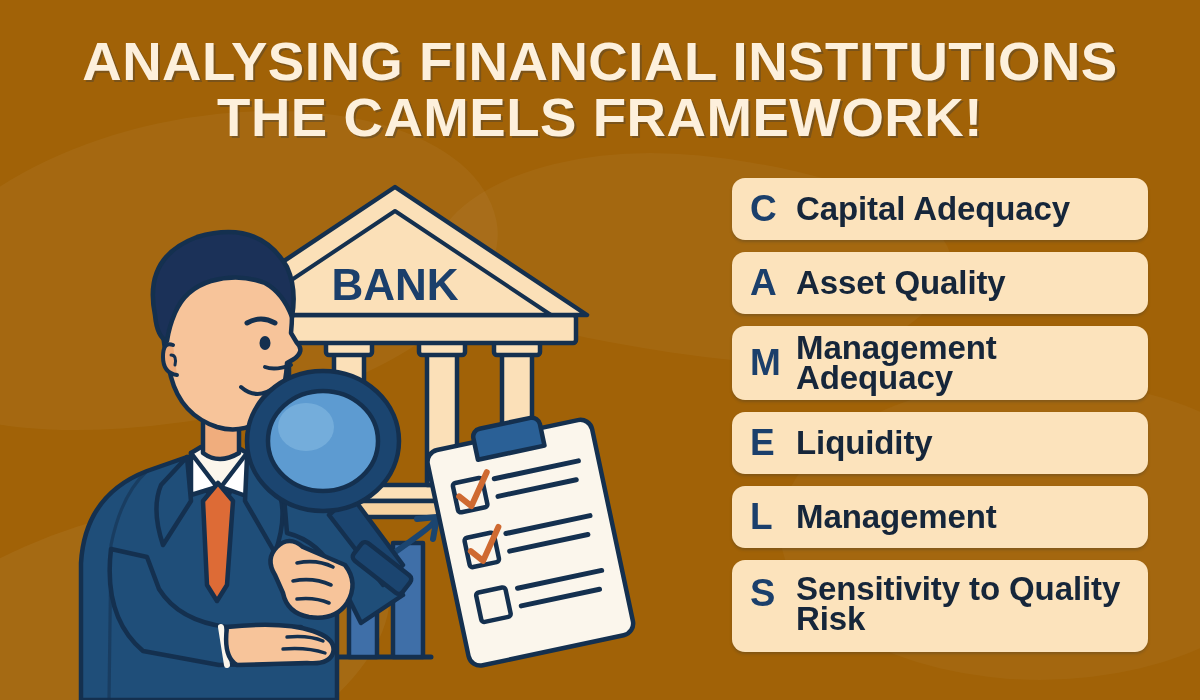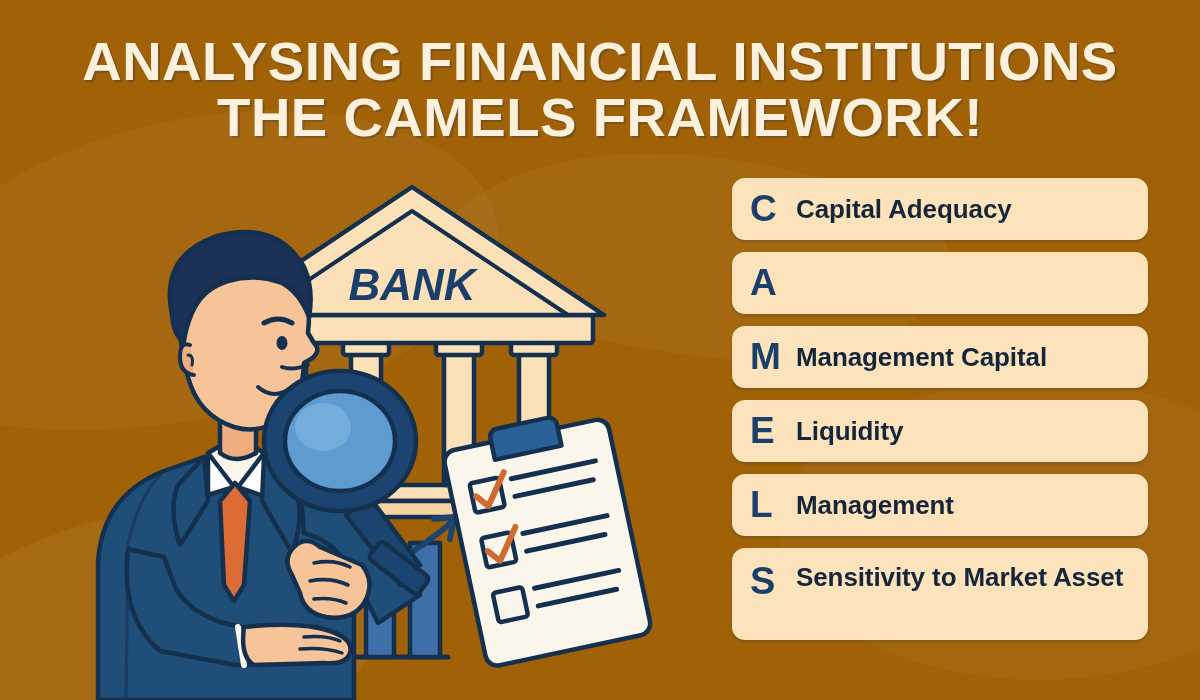--- a/index.html
+++ b/index.html
@@ -69,24 +69,23 @@
     letter-spacing: 0.5px;
     text-transform: uppercase;
     transform: scaleX(1.03);
     text-shadow: 2px 2px 0 rgba(20,45,75,0.28);
     white-space: nowrap;
   }
 
   
   #illustration {
     position: absolute;
-    left: 68px; top: 165px;
+    left: 51px; top: 165px;
     width: 680px; height: 535px;
     z-index: 5;
-    font-style: italic;
   }
   #illustration svg { display: block; width: 100%; height: 100%; }
 
   
   #camels-list {
     position: absolute;
     left: 732px; top: 178px;
     width: 416px;
     z-index: 9;
     display: flex;
@@ -109,21 +108,21 @@
     font-size: 37px;
     line-height: 40px;
     width: 46px;
     flex: 0 0 46px;
     text-align: left;
   }
   .camels-card.tall .camels-letter { font-size: 38px; line-height: 38px; }
   .camels-label {
     color: #16263a;
     font-weight: bold;
-    font-size: 26px;
+    font-size: 33px;
     line-height: 30px;
     letter-spacing: -0.1px;
   }
 </style>
 </head>
 <body>
 
 <div id="infographic">
 
   <div class="bg-swoosh bg-swoosh-1"></div>
@@ -279,37 +278,38 @@
 
   <div id="camels-list">
 
     <div class="camels-card">
       <span class="camels-letter">C</span>
       <span class="camels-label">Capital Adequacy</span>
     </div>
 
     <div class="camels-card">
       <span class="camels-letter">A</span>
+      <span class="camels-label">Asset Quality</span>
     </div>
 
     <div class="camels-card">
       <span class="camels-letter">M</span>
-      <span class="camels-label">Management Capital</span>
+      <span class="camels-label">Management Adequacy</span>
     </div>
 
     <div class="camels-card">
       <span class="camels-letter">E</span>
       <span class="camels-label">Liquidity</span>
     </div>
 
     <div class="camels-card">
       <span class="camels-letter">L</span>
       <span class="camels-label">Management</span>
     </div>
 
     <div class="camels-card tall">
       <span class="camels-letter">S</span>
-      <span class="camels-label">Sensitivity to Market Asset</span>
+      <span class="camels-label">Sensitivity to Quality Risk</span>
     </div>
 
   </div>
 
 </div>
 
 </body></html>

